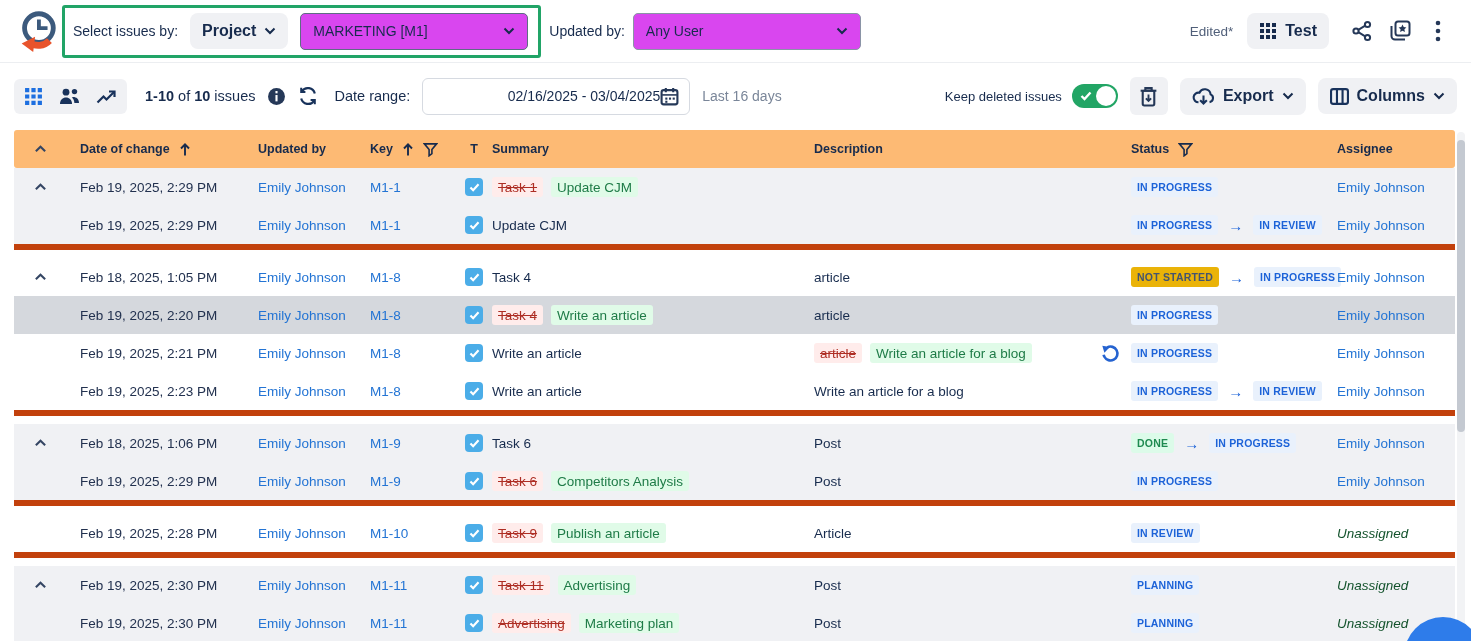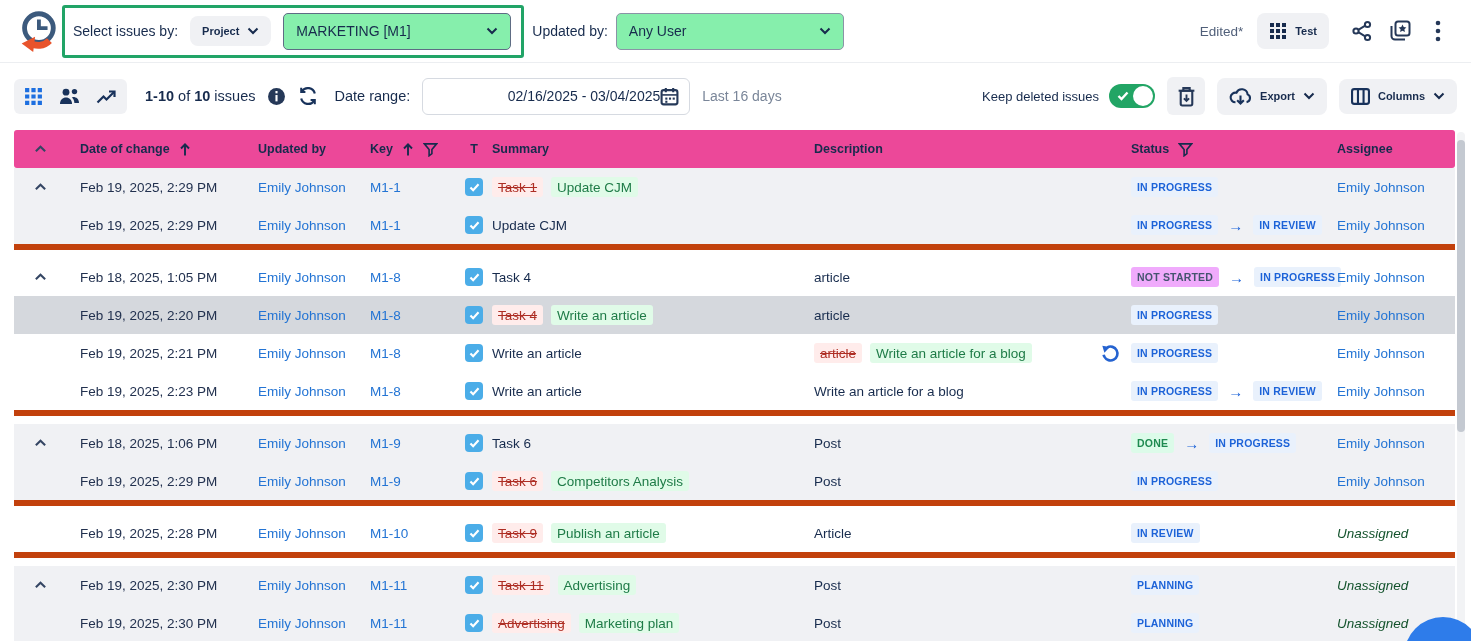--- a/index.html
+++ b/index.html
@@ -6,24 +6,24 @@
   html,body { width:1471px; height:641px; overflow:hidden; background:#fff;
     font-family:"Liberation Sans", sans-serif; color:#172B4D; position:relative; }
 
   
   .topbar { display:flex; align-items:center; height:63px; padding:12px 14px; border-bottom:1px solid #eceef1;justify-content:center; }
   .logo { width:46px; height:48px; flex:0 0 auto; }
   .hl-box { display:flex; align-items:center; gap:12px; border:3px solid #21A467; border-radius:3px;
     padding:5px 10px 5px 8px; margin-left:2px; }
   .lbl { font-size:14px; color:#172B4D; white-space:nowrap; }
   .btn-gray { display:inline-flex; align-items:center; gap:8px; background:#F0F1F4; border:none;
-    border-radius:8px; padding:9px 12px; font-size:11px; font-weight:700; color:#172B4D; cursor:pointer;
+    border-radius:8px; padding:9px 12px; font-size:16px; font-weight:700; color:#172B4D; cursor:pointer;
     font-family:inherit; }
   .select { display:flex; align-items:center; justify-content:space-between; width:228px; height:37px;
-    border:1.7px solid #5E6C84; border-radius:5px; padding:0 12px; font-size:14px; background:#86efac; cursor:pointer; }
+    border:1.7px solid #5E6C84; border-radius:5px; padding:0 12px; font-size:14px; background:#d946ef; cursor:pointer; }
   .select.light { border-color:#8A94A6; }
   .topbar .spacer, .toolbar .spacer { flex:1; }
   .edited { font-size:13.5px; color:#505F79; margin-right:14px; }
   .icon-btn { width:38px; height:38px; display:inline-flex; align-items:center; justify-content:center;
     background:transparent; border:none; border-radius:4px; cursor:pointer; }
   .test-btn { margin-right:14px; }
   .ml8{margin-left:8px;}
 
   
   .toolbar { display:flex; align-items:center; height:40px; margin:13px 14px 0 14px; gap:12px; }
@@ -40,42 +40,42 @@
   .toggle { position:relative; width:46px; height:24px; background:#22A565; border-radius:12px; border:none;
     cursor:pointer; display:inline-flex; align-items:center; }
   .toggle .knob { position:absolute; right:2px; top:2px; width:20px; height:20px; background:#fff; border-radius:50%; }
   .toggle svg { margin-left:8px; }
   .sq-btn { width:38px; height:38px; background:#F0F1F4; border:none; border-radius:6px; display:inline-flex;
     align-items:center; justify-content:center; cursor:pointer; }
 
   
   .table { margin:14px 14px 0 14px; width:1441px; }
   .grid { display:grid; grid-template-columns:52px 192px 112px 86px 36px 322px 317px 206px 1fr; align-items:center; }
-  .thead { background:#ec4899; border-radius:3px; height:38px; font-size:12.5px; font-weight:700; color:#172B4D; }
+  .thead { background:#fdba74; border-radius:3px; height:38px; font-size:12.5px; font-weight:700; color:#172B4D; }
   .thead .hcell { display:flex; align-items:center; gap:9px; }
   .c-exp { justify-self:center; }
   .c-date { padding-left:14px; }
   .c-type { justify-self:center; }
   .trow { height:38px; font-size:13.5px; }
   .group { border-bottom:6px solid #c2410c; margin-bottom:8px; }
   .bg-gray .trow { background:#F0F1F4; }
   .bg-white .trow { background:#fff; }
   .group .trow.selected { background:#D5D8DD !important; }
   a.lnk { color:#2374D4; text-decoration:none; cursor:pointer; }
   .datecell { color:#22314F; padding-left:14px; }
   .task-ic { width:18px; height:18px; background:#4BADE8; border-radius:4px; display:inline-flex;
     align-items:center; justify-content:center; }
   .cell { display:flex; align-items:center; gap:8px; }
   .cell.desc { padding-right:10px; }
   .chip-old { color:#AE2E24; background:#FFECEB; text-decoration:line-through; padding:2.5px 6px; border-radius:3px; }
   .chip-new { color:#1E7B47; background:#E0FBE8; padding:2.5px 6px; border-radius:3px; }
   .revert { margin-left:auto; display:inline-flex; cursor:pointer; background:none; border:none; padding:0; }
   .badge { font-size:10.5px; font-weight:700; padding:4px 6px; border-radius:3px; letter-spacing:.2px; white-space:nowrap; }
   .b-blue { color:#1D63D8; background:#E9F1FC; }
-  .b-gray { color:#44546F; background:#f0abfc;text-align:center; }
+  .b-gray { color:#44546F; background:#eab308;text-align:center; }
   .b-green{ color:#1E8A50; background:#DCFBE9; }
   .arr { color:#1D63D8; font-weight:700; font-size:15px; margin:0 2px; }
   .unassigned { font-style:italic; color:#14532d; }
   .expander { display:inline-flex; cursor:pointer; background:none; border:none; padding:0; }
 
   
   .vtrack { position:absolute; left:1457px; top:132px; width:8px; height:505px; background:#F2F3F5; border-radius:4px; }
   .vthumb { position:absolute; left:0; top:8px; width:8px; height:292px; background:#C4C9D1; border-radius:4px; cursor:pointer; }
   .fab { position:absolute; left:1404px; top:617px; width:78px; height:78px; border-radius:50%;
     background:#2E7CEA; border:none; cursor:pointer; }

